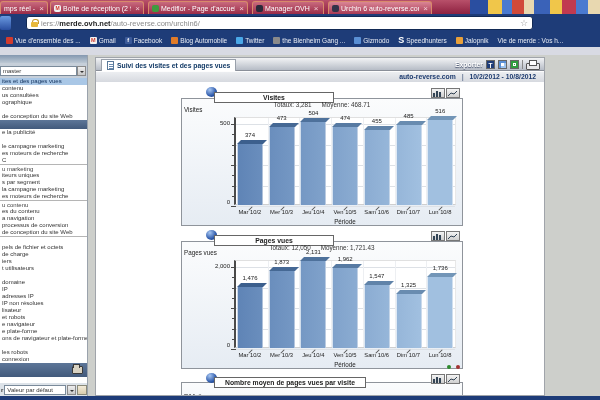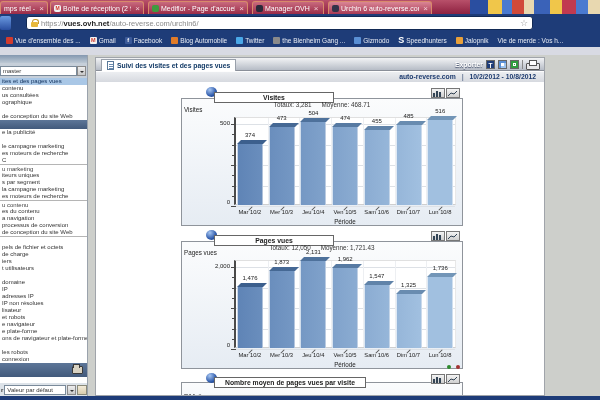--- a/index.html
+++ b/index.html
@@ -178,22 +178,22 @@
         <div style="background: rgb(193, 58, 80); width: 14px;"></div>
         <div style="background: rgb(74, 122, 208); width: 12px;"></div>
         <div style="background: rgb(232, 216, 176); width: 12px;"></div>
       </div>
   </div>
 
   <div class="navbar">
     <div class="navfrag"></div>
     <div class="urlbar">
       <span class="lock"></span>
-      <span>https://</span>
-        <span class="urlhost">vues.ovh.net</span>
+      <span>iers://</span>
+        <span class="urlhost">merde.ovh.net</span>
         <span>/auto-reverse.com/urchin6/</span>
       <span class="star">☆</span>
     </div>
   </div>
 
   <div class="bmbar" id="bookmarks">
       <div class="bm">
         <div class="ic" style="background: rgb(210, 59, 46);"></div>
         <div>Vue d'ensemble des ...</div>
       </div>

